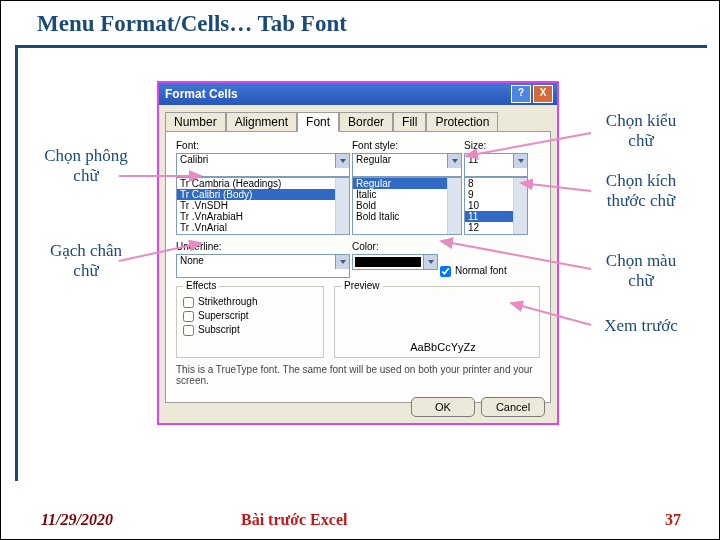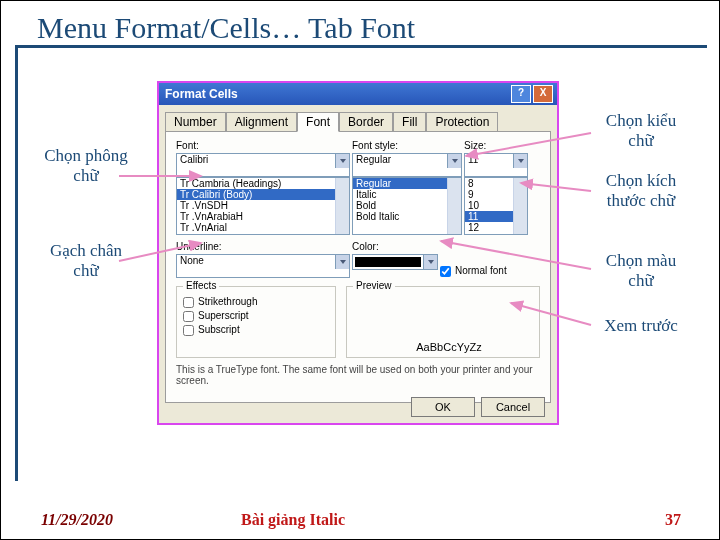--- a/index.html
+++ b/index.html
@@ -24,22 +24,22 @@
     width: 692px;
     height: 436px;
     border-top: 3px solid #1c4a76;
     border-left: 3px solid #1c4a76;
     box-sizing: border-box;
   }
   .title {
     position: absolute;
     top: 10px;
     left: 36px;
-    font-size: 30px;
-    font-weight: normal;
+    font-size: 23px;
+    font-weight: bold;
     color: #1c4a76;
   }
   .callout {
     position: absolute;
     font-size: 17px;
     color: #1c4a76;
     text-align: center;
     line-height: 1.2;
   }
   .footer {
@@ -247,21 +247,21 @@
     bottom: 6px;
     display: flex;
     gap: 6px;
   }
   .btn {
     width: 64px;
     height: 20px;
     border: 1px solid #7a7a7a;
     background: #ece9d8;
     font-size: 11px;
-    border-radius: 0;
+    border-radius: 5px;
     cursor: pointer;
   }
   .colorbox {
     height: 16px;
     border: 1px solid #7f9db9;
     background: #fff;
     position: relative;
     box-sizing: border-box;
   }
   .colorbox .swatch {
@@ -381,21 +381,21 @@
         </div>
         <div class="col" style="width:94px;justify-content:flex-end">
           <label class="chk">
             <input type="checkbox" checked="" style="">
             <span>Normal font</span>
           </label>
         </div>
       </div>
 
       <div class="row" style="margin-top:8px;gap:10px">
-        <div class="col" style="width:160px">
+        <div class="col" style="width:148px">
           <div class="groupbox" style="height:58px">
             <div class="legend">Effects</div>
             <label class="chk">
                 <input type="checkbox" style="">
                 <span>Strikethrough</span>
               </label>
             <label class="chk">
                 <input type="checkbox" style="">
                 <span>Superscript</span>
               </label>
@@ -431,16 +431,16 @@
     <line x1="118" y1="175" x2="200" y2="175" stroke="#e78bc2" stroke-width="2" marker-end="url(#ah)"></line>
     <line x1="590" y1="132" x2="465" y2="155" stroke="#e78bc2" stroke-width="2" marker-end="url(#ah)"></line>
     <line x1="590" y1="190" x2="520" y2="182" stroke="#e78bc2" stroke-width="2" marker-end="url(#ah)"></line>
     <line x1="118" y1="260" x2="200" y2="242" stroke="#e78bc2" stroke-width="2" marker-end="url(#ah)"></line>
     <line x1="590" y1="268" x2="440" y2="240" stroke="#e78bc2" stroke-width="2" marker-end="url(#ah)"></line>
     <line x1="590" y1="324" x2="510" y2="302" stroke="#e78bc2" stroke-width="2" marker-end="url(#ah)"></line>
   </svg>
 
   <div class="footer">
     <div class="date">11/29/2020</div>
-    <div class="lecture">Bài giảng Italic</div>
+    <div class="lecture">Bài trước Excel</div>
     <div class="pagenum">37</div>
   </div>
 </div>
 
 </body></html>

